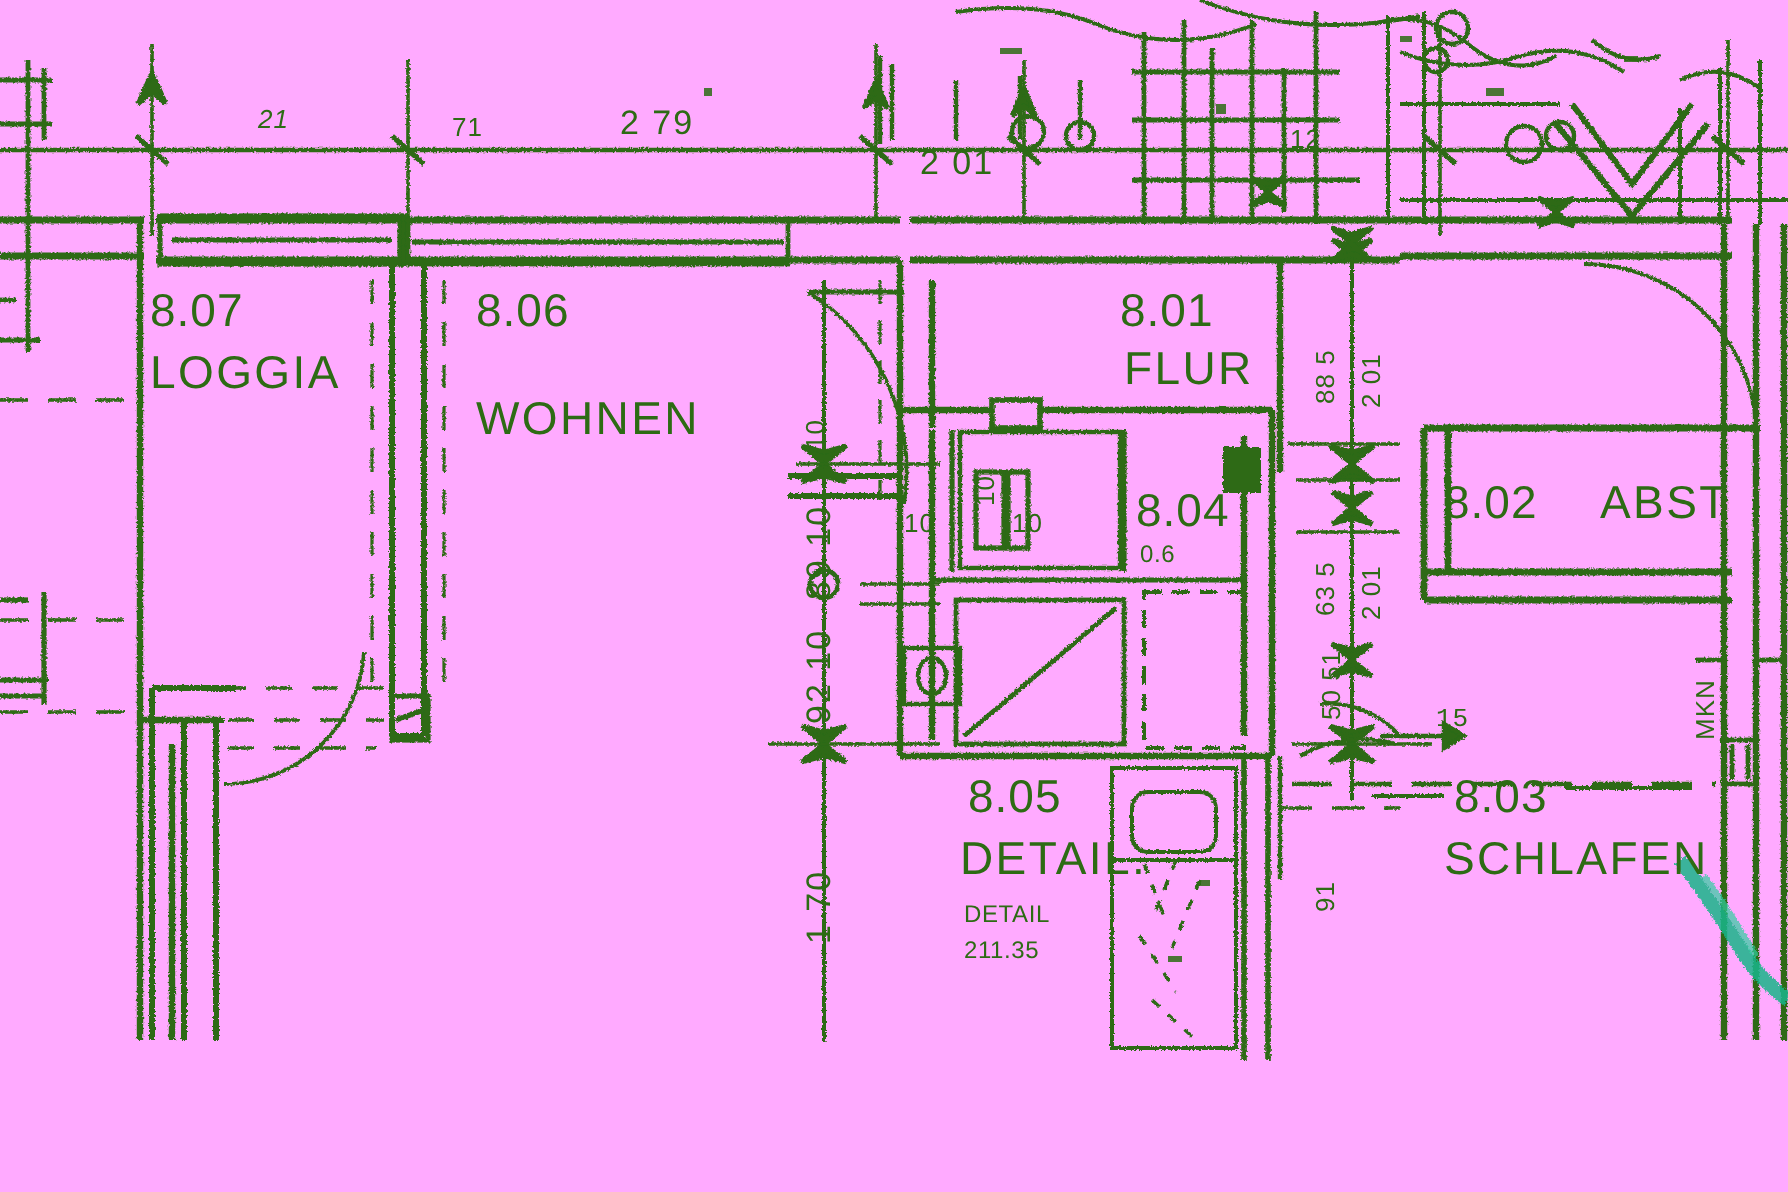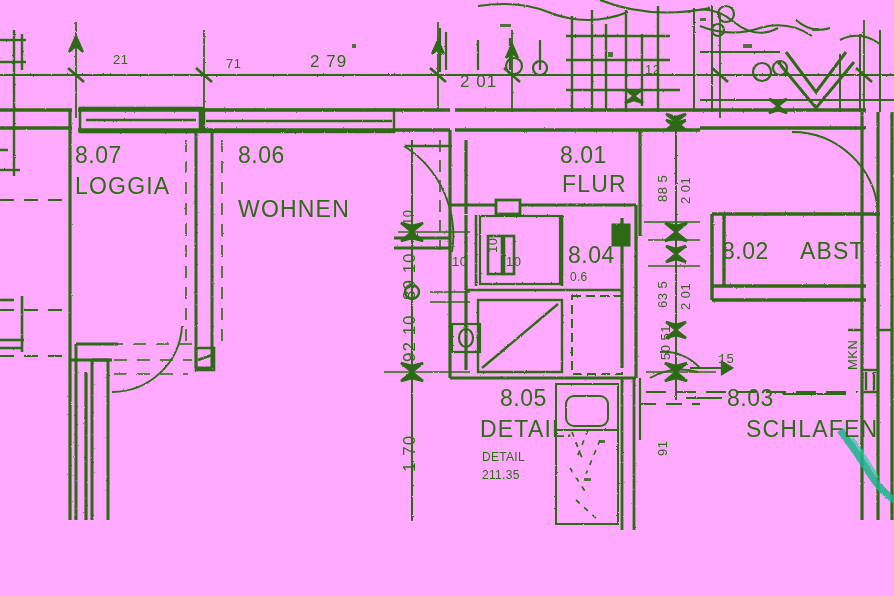--- a/index.html
+++ b/index.html
@@ -418,33 +418,33 @@
 
   <div class="lbl room-num" style="left:560px; top:142px;">8.01</div>
   <div class="lbl room-name" style="left:562px; top:171px;">FLUR</div>
 
   <div class="lbl room-num" style="left:722px; top:238px;">8.02</div>
   <div class="lbl room-name" style="left:800px; top:238px;">ABST</div>
 
   <div class="lbl room-num" style="left:568px; top:242px;">8.04</div>
   <div class="lbl tiny" style="left:570px; top:270px;">0.6</div>
 
-  <div class="lbl room-num" style="left:500px; top:385px;">8.05</div>
+  <div class="lbl room-num" style="left:484px; top:385px;">8.05</div>
   <div class="lbl room-name" style="left:480px; top:416px;">DETAIL.</div>
   <div class="lbl tiny" style="left:482px; top:450px;">DETAIL</div>
   <div class="lbl tiny" style="left:482px; top:468px;">211.35</div>
 
   <div class="lbl room-num" style="left:727px; top:385px;">8.03</div>
-  <div class="lbl room-name" style="left:722px; top:416px;margin-left:24px;">SCHLAFEN</div>
+  <div class="lbl room-name" style="left:722px; top:416px;">SCHLAFEN</div>
 
   <div class="lbl dim-sm rot90" style="left:845px; top:370px;">MKN</div>
 
   <div class="lbl dim" style="left:310px; top:52px;">2 79</div>
   <div class="lbl dim" style="left:460px; top:72px;">2 01</div>
-  <div class="lbl dim-sm" style="left:113px; top:52px;">21</div>
+  <div class="lbl dim-sm" style="left:129px; top:52px;font-style:italic;">21</div>
   <div class="lbl dim-sm" style="left:226px; top:56px;">71</div>
   <div class="lbl dim-sm" style="left:452px; top:254px;">10</div>
   <div class="lbl dim-sm" style="left:506px; top:254px;">10</div>
   <div class="lbl dim-sm" style="left:645px; top:62px;">12</div>
   <div class="lbl dim-sm" style="left:718px; top:352px;font-family:Liberation Mono, monospace;">15</div>
 
   <div class="lbl dim-sm rot90" style="left:400px; top:225px;">10</div>
   <div class="lbl dim    rot90" style="left:400px; top:300px;">89 10</div>
   <div class="lbl dim    rot90" style="left:400px; top:362px;">92 10</div>
   <div class="lbl dim    rot90" style="left:400px; top:472px;">1 70</div>

